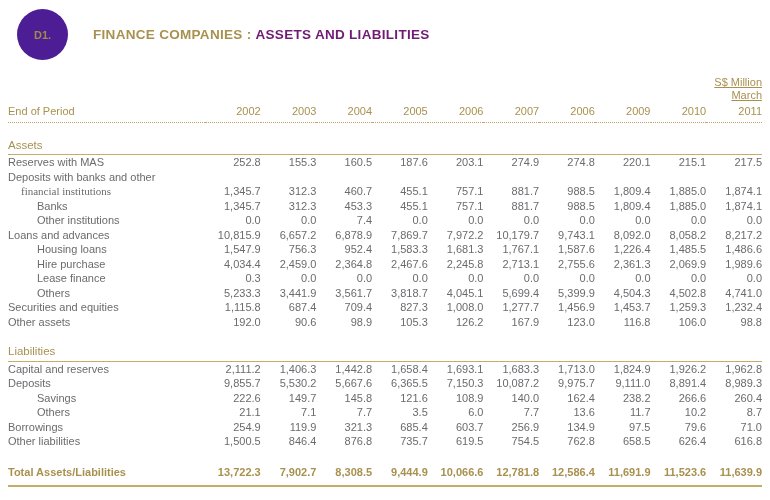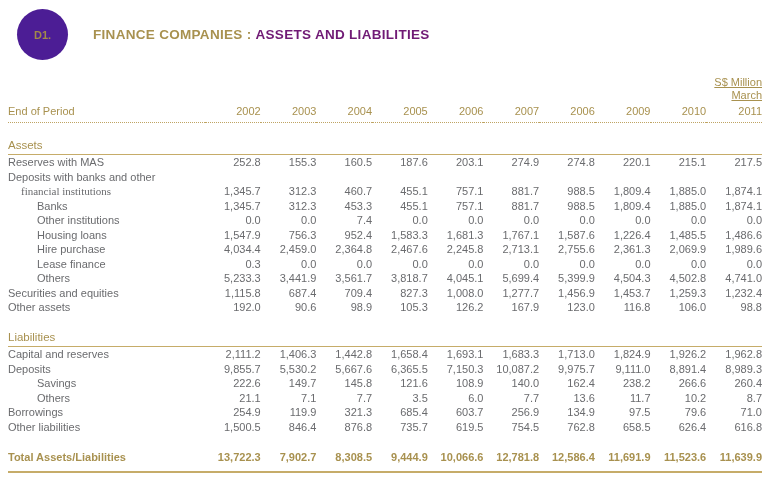--- a/index.html
+++ b/index.html
@@ -128,20 +128,33 @@
             <td class="num">7.4</td>
             <td class="num">0.0</td>
             <td class="num">0.0</td>
             <td class="num">0.0</td>
             <td class="num">0.0</td>
             <td class="num">0.0</td>
             <td class="num">0.0</td>
             <td class="num">0.0</td>
           </tr>
           <tr class="">
+            <td>Loans and advances</td>
+            <td class="num">10,815.9</td>
+            <td class="num">6,657.2</td>
+            <td class="num">6,878.9</td>
+            <td class="num">7,869.7</td>
+            <td class="num">7,972.2</td>
+            <td class="num">10,179.7</td>
+            <td class="num">9,743.1</td>
+            <td class="num">8,092.0</td>
+            <td class="num">8,058.2</td>
+            <td class="num">8,217.2</td>
+          </tr>
+          <tr class="">
             <td class="ind1">Housing loans</td>
             <td class="num">1,547.9</td>
             <td class="num">756.3</td>
             <td class="num">952.4</td>
             <td class="num">1,583.3</td>
             <td class="num">1,681.3</td>
             <td class="num">1,767.1</td>
             <td class="num">1,587.6</td>
             <td class="num">1,226.4</td>
             <td class="num">1,485.5</td>

